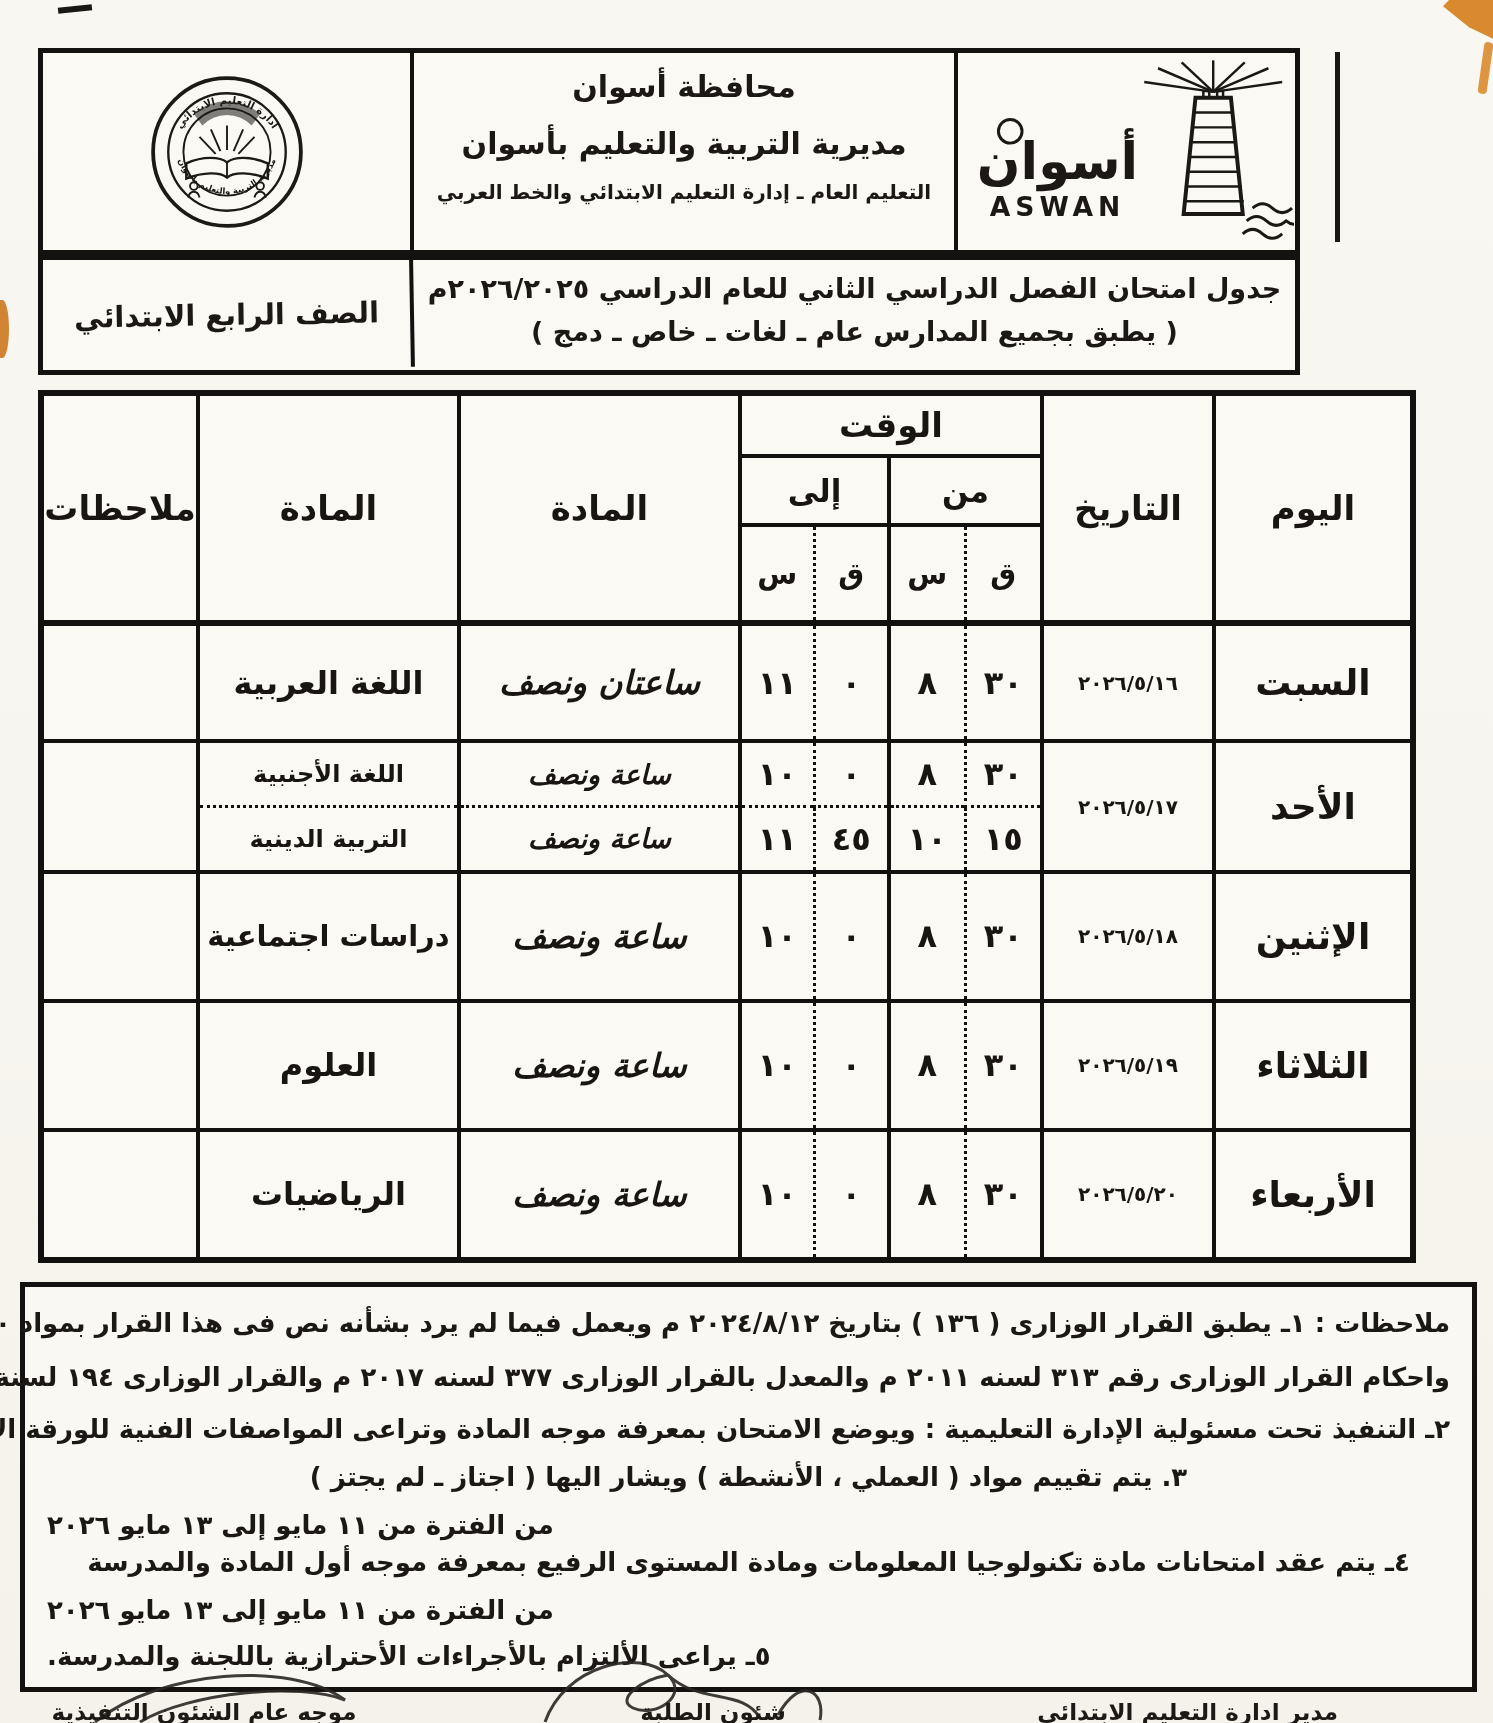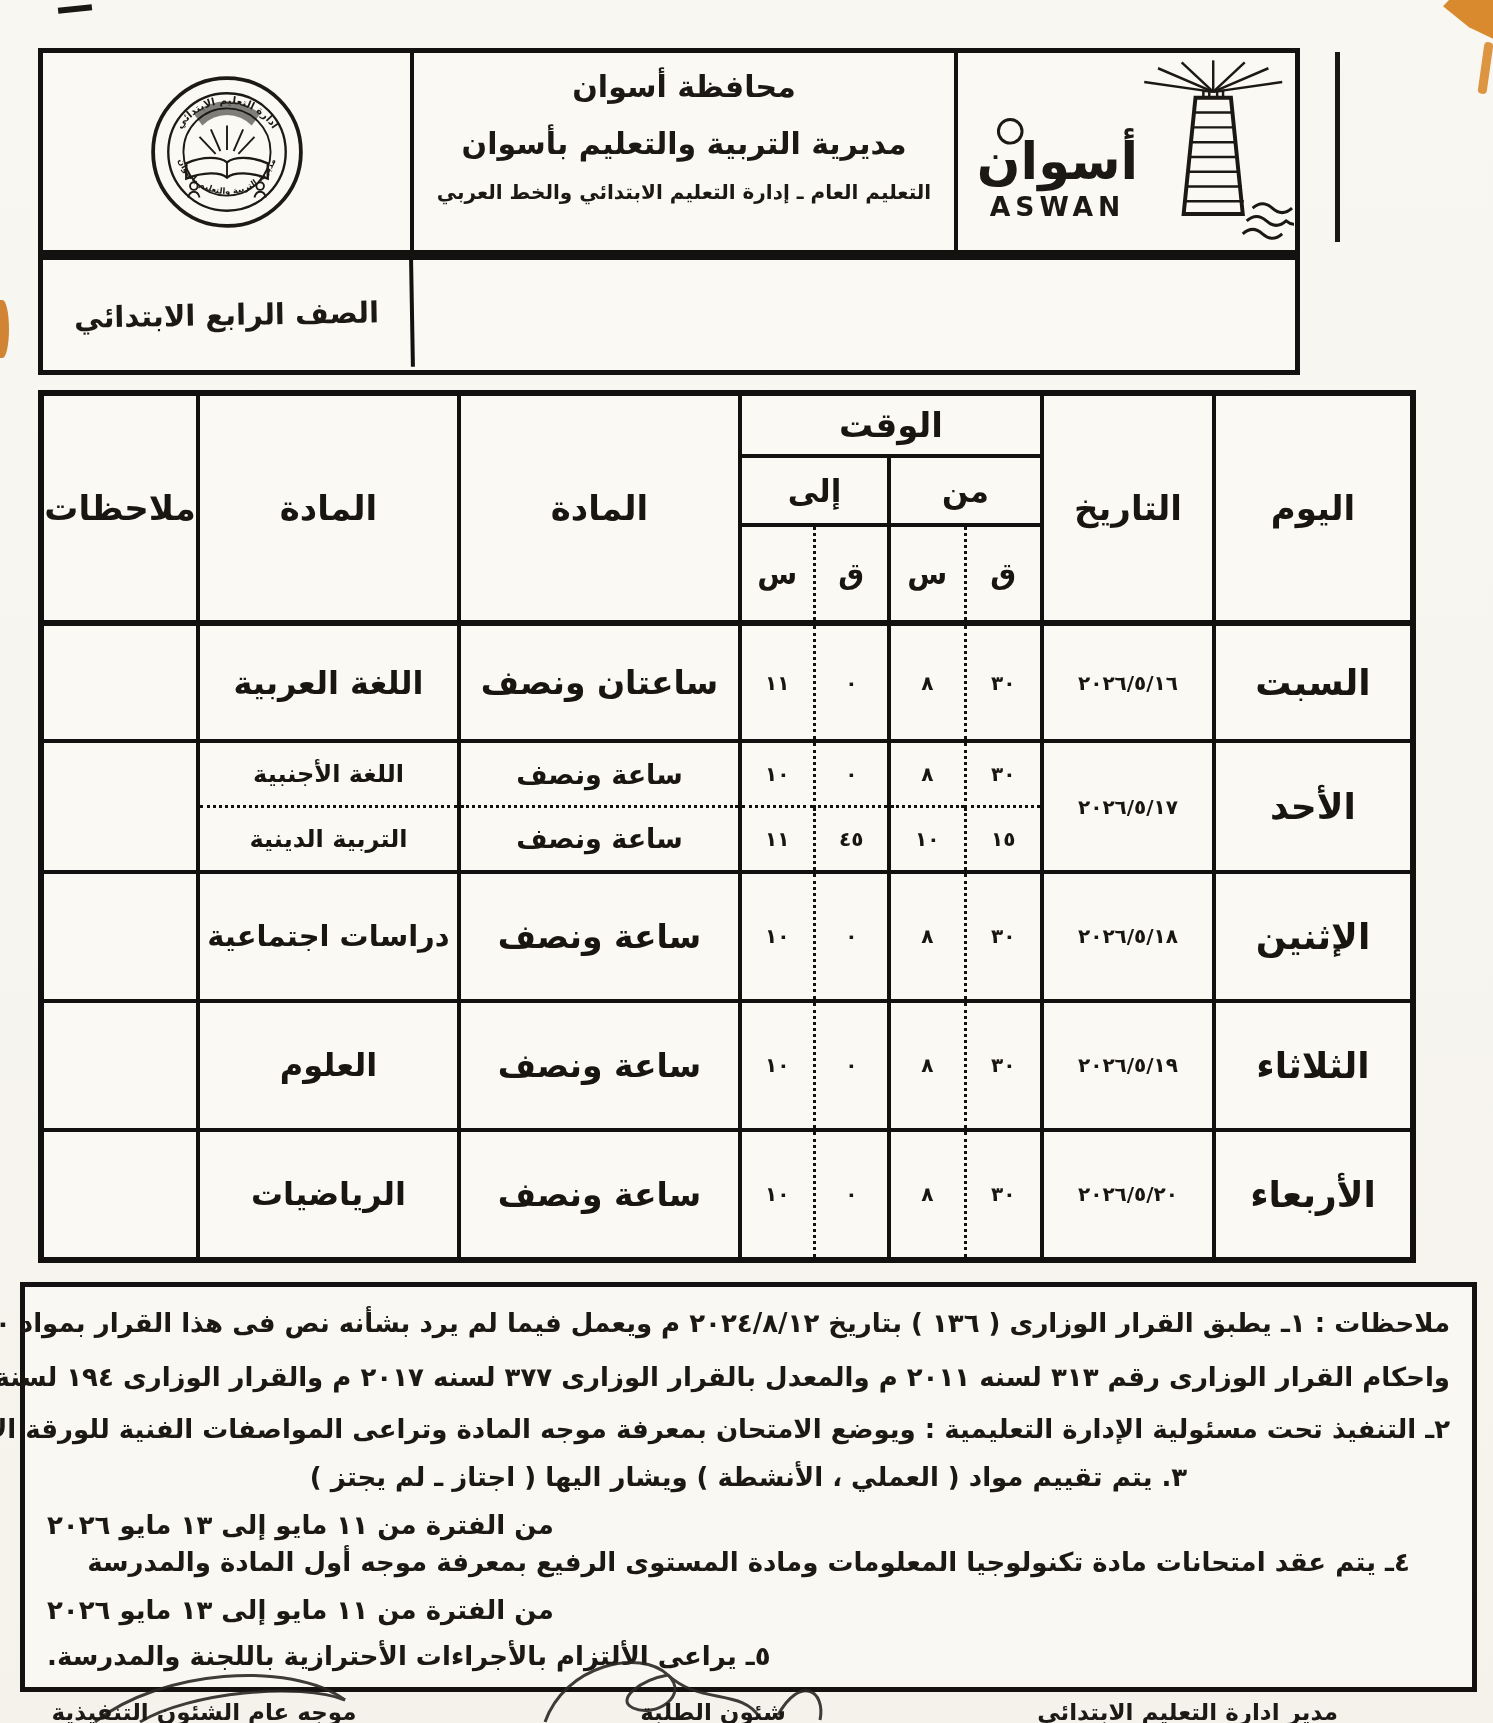--- a/index.html
+++ b/index.html
@@ -46,22 +46,22 @@
   .sched .c-q{border-left:3px dotted #131110;}
   .sched .c-s{border-right:3px dotted #131110;}
   .sched .hdr-cell{border-bottom:6px solid #131110;font-size:34px;}
   .sched .th-time{font-size:34px;}
   .sched .th-fromto{font-size:31px;}
   .sched .th-hm{font-size:29px;}
   .sched .dot-b{border-bottom:3px dotted #131110;}
   .sched .dot-t{border-top:3px dotted #131110;}
   .c-day{font-size:36px;}
   .c-date{font-size:20px;letter-spacing:1px;}
-  .c-time{font-size:20px;}
-  .c-dur{font-size:33px;}
+  .c-time{font-size:32px;}
+  .c-dur{font-size:33px;font-style:italic;}
   .c-subj{font-size:32px;}
   .r-sub .c-dur{font-size:27px;}
   .r-sub .c-subj{font-size:24px;}
   
   .notes{position:absolute;left:20px;top:1282px;width:1457px;height:410px;border:5px solid #141210;
     background:#faf8f2;direction:rtl;padding:14px 22px 0 22px;box-sizing:border-box;font-size:26px;line-height:36px;}
   .nl{white-space:nowrap;}
   .ta-r{text-align:right;}
   .ta-c{text-align:center;}
   .ta-l{text-align:left;}
@@ -144,20 +144,24 @@
           <circle cx="52" cy="74" r="12" stroke-width="3"></circle>
         </g>
         <text x="100" y="122" text-anchor="middle" font-size="52" font-weight="bold" fill="#1b1815">أسوان</text>
         <text x="100" y="160" text-anchor="middle" font-size="27" letter-spacing="5" font-weight="bold" fill="#1b1815">ASWAN</text>
       </svg>
     </div>
   </div>
 
   <div class="band">
     <div class="band-grade rtl">الصف الرابع الابتدائي</div>
+    <div class="band-title rtl">
+      <div class="t1">جدول امتحان الفصل الدراسي الثاني  للعام الدراسي ٢٠٢٦/٢٠٢٥م</div>
+      <div class="t2">( يطبق بجميع المدارس عام ـ لغات ـ خاص ـ دمج )</div>
+    </div>
   </div>
 
   <table class="sched">
     <colgroup>
       <col style="width:199px">
         <col style="width:172px">
       <col style="width:77px">
         <col style="width:76px">
       <col style="width:75px">
         <col style="width:74px">

